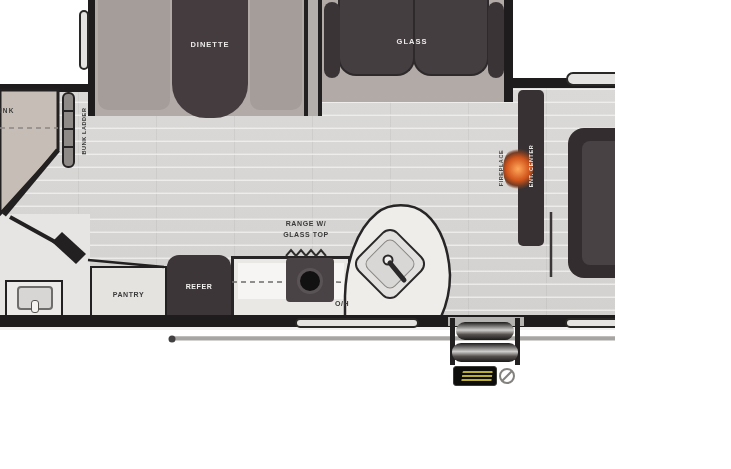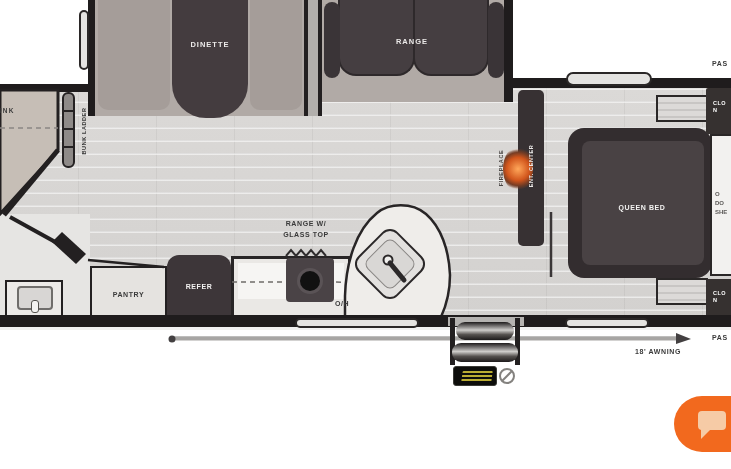--- a/index.html
+++ b/index.html
@@ -1,16 +1,16 @@
 <!DOCTYPE html>
 <html><head>
 <meta charset="utf-8">
 <style>
   html,body{margin:0;padding:0;background:#fff;}
-  #stage{position:relative;width:731px;height:469px;overflow:hidden;background:#ffffff;
+  #stage{position:relative;width:615px;height:469px;overflow:hidden;background:#ffffff;
          font-family:"Liberation Sans",sans-serif;}
   .abs{position:absolute;}
   
   .floor{left:0;top:88px;width:731px;height:232px;
     background-image:
       repeating-linear-gradient(180deg, rgba(255,255,255,.55) 0 2px, rgba(255,255,255,0) 2px 13px),
       repeating-linear-gradient(180deg, rgba(110,108,106,.28) 0 1px, rgba(0,0,0,0) 1px 13px),
       repeating-linear-gradient(90deg, rgba(120,118,116,.10) 0 1px, rgba(0,0,0,0) 1px 78px),
       linear-gradient(#dbd9d7,#d3d1cf);}
   .bath-floor{left:0;top:214px;width:90px;height:103px;background:#e6e5e3;}
@@ -235,21 +235,21 @@
 
   <div class="abs step-rails"></div>
   <div class="abs step step-1"></div>
   <div class="abs step step-2"></div>
   <div class="abs badge">
     <span class="badge-inner"></span>
   </div>
   <div class="abs circle-icon"></div>
 
   <div class="lbl lbl-dinette">DINETTE</div>
-  <div class="lbl lbl-sofa">RANGE</div>
+  <div class="lbl lbl-sofa">GLASS</div>
   <div class="lbl lbl-bunk">BUNK</div>
   <div class="vlabel vlbl-ladder">BUNK LADDER</div>
   <div class="vlabel vlbl-fireplace">FIREPLACE</div>
   <div class="vlabel vlbl-ent">ENT. CENTER</div>
   <div class="lbl lbl-queen light">QUEEN BED</div>
   <div class="lbl lbl-range1">RANGE W/</div>
   <div class="lbl lbl-range2">GLASS TOP</div>
   <div class="lbl lbl-pantry">PANTRY</div>
   <div class="lbl lbl-refer light">REFER</div>
   <div class="lbl lbl-oh">O/H</div>

